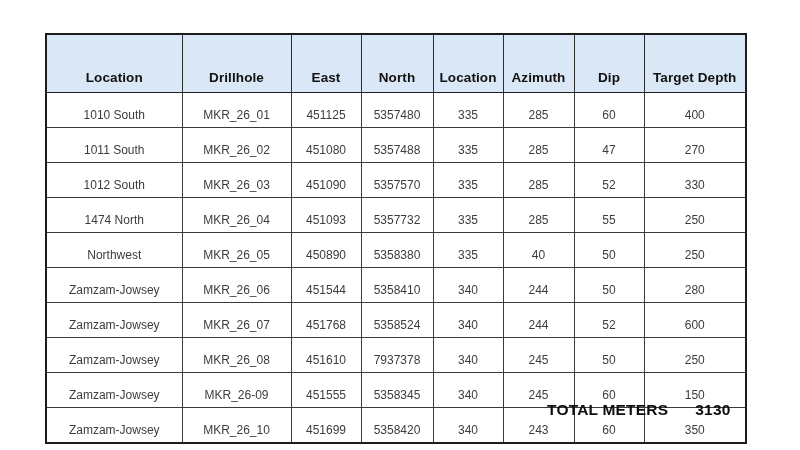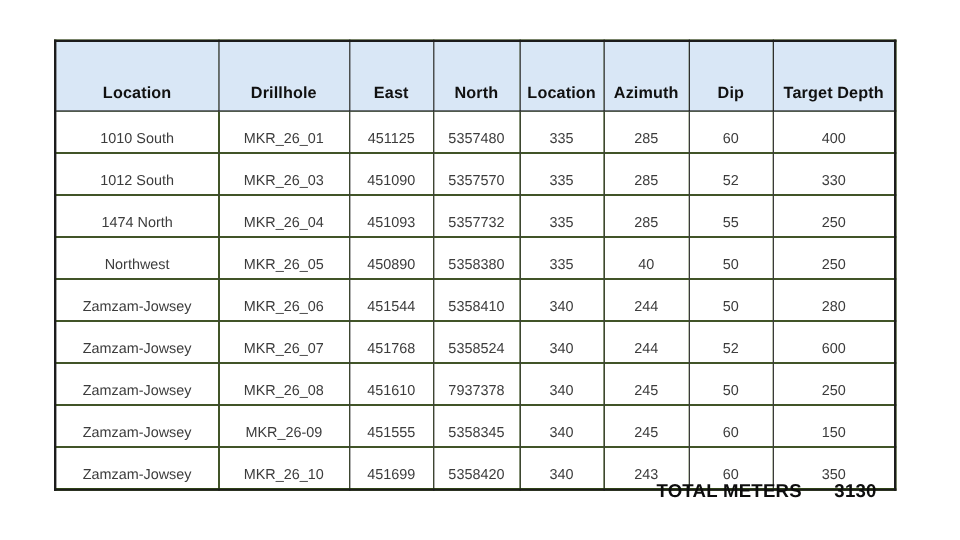--- a/index.html
+++ b/index.html
@@ -18,21 +18,21 @@
     background: #ffffff;
   }
   table.drill-table {
     position: absolute;
     left: 45px;
     top: 33px;
     width: 700px;
     border-collapse: collapse;
     table-layout: fixed;
     border: 2px solid #1c1c1c;
-    background: #4d7c0f;
+    background: #b91c1c;
   }
   col.c-location { width: 136px; }
   col.c-drillhole { width: 109px; }
   col.c-east { width: 70px; }
   col.c-north { width: 72px; }
   col.c-elevation { width: 70px; }
   col.c-azimuth { width: 71px; }
   col.c-dip { width: 70px; }
   col.c-target { width: 102px; }
   table.drill-table th {
@@ -107,20 +107,30 @@
       <td>1010 South</td>
           <td>MKR_26_01</td>
       <td>451125</td>
           <td>5357480</td>
       <td>335</td>
           <td>285</td>
       <td>60</td>
           <td>400</td>
     </tr>
         <tr>
+      <td>1011 South</td>
+          <td>MKR_26_02</td>
+      <td>451080</td>
+          <td>5357488</td>
+      <td>335</td>
+          <td>285</td>
+      <td>47</td>
+          <td>270</td>
+    </tr>
+        <tr>
       <td>1012 South</td>
           <td>MKR_26_03</td>
       <td>451090</td>
           <td>5357570</td>
       <td>335</td>
           <td>285</td>
       <td>52</td>
           <td>330</td>
     </tr>
         <tr>

